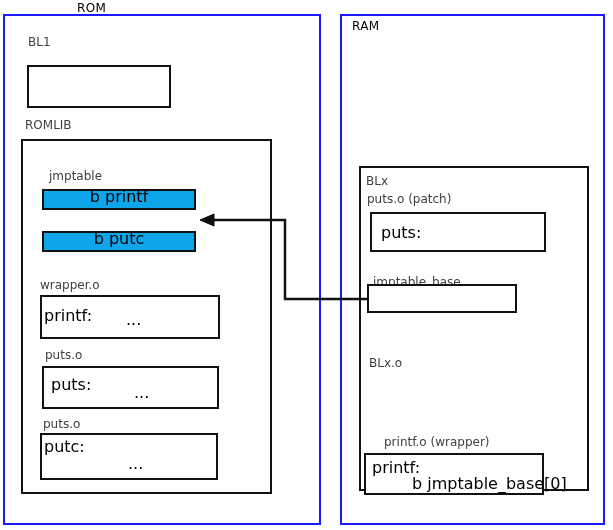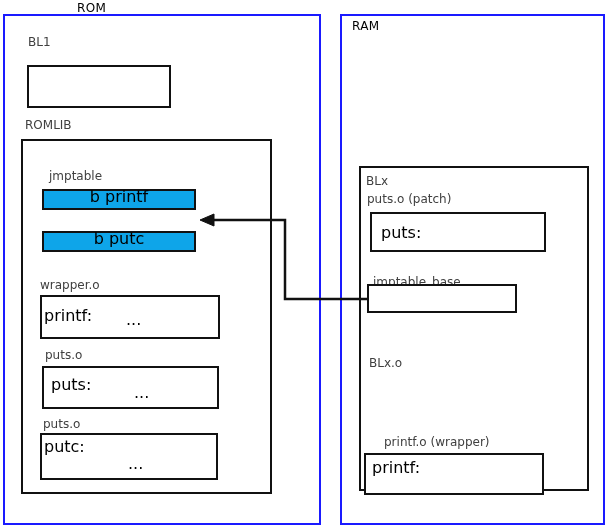--- a/index.html
+++ b/index.html
@@ -139,20 +139,21 @@
   <div class="lbl" style="left:373px; top:268px;margin-top:8px;">jmptable_base</div>
   <div class="code-box" style="left:367px; top:284px; width:150px; height:29px;">
     <span class="cell-text" style="left:6px; top:6px;"></span>
   </div>
 
   <div class="lbl" style="left:369px; top:357px;">BLx.o</div>
 
   <div class="lbl" style="left:368px; top:436px;margin-left:16px;">printf.o (wrapper)</div>
   <div class="code-box" style="left:364px; top:453px; width:180px; height:42px;">
     <span class="cell-text" style="left:6px; top:6px;">printf:</span>
+    <span class="cell-text" style="left:46px; top:22px;">b jmptable_base[0]</span>
   </div>
 
   <svg class="arrow-layer" viewBox="0 0 613 530">
     <g>
       <path d="M 367 299 L 285 299 L 285 220 L 209 220" fill="none" stroke="#111111" stroke-width="2.5"></path>
       <polygon points="200,220 214,214 214,226" fill="#111111" stroke="#111111" stroke-width="1"></polygon>
     </g>
   </svg>
 
 </div>

